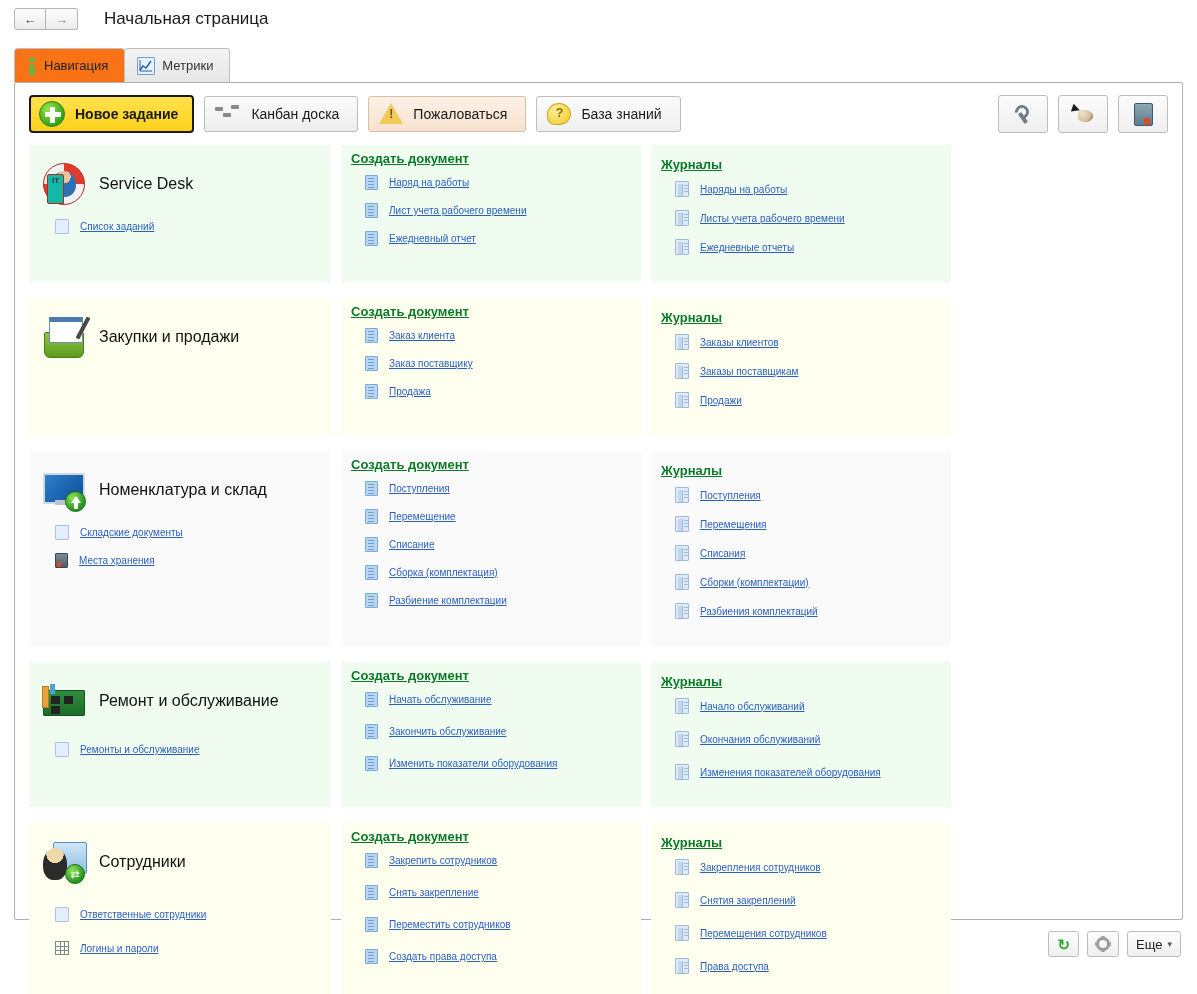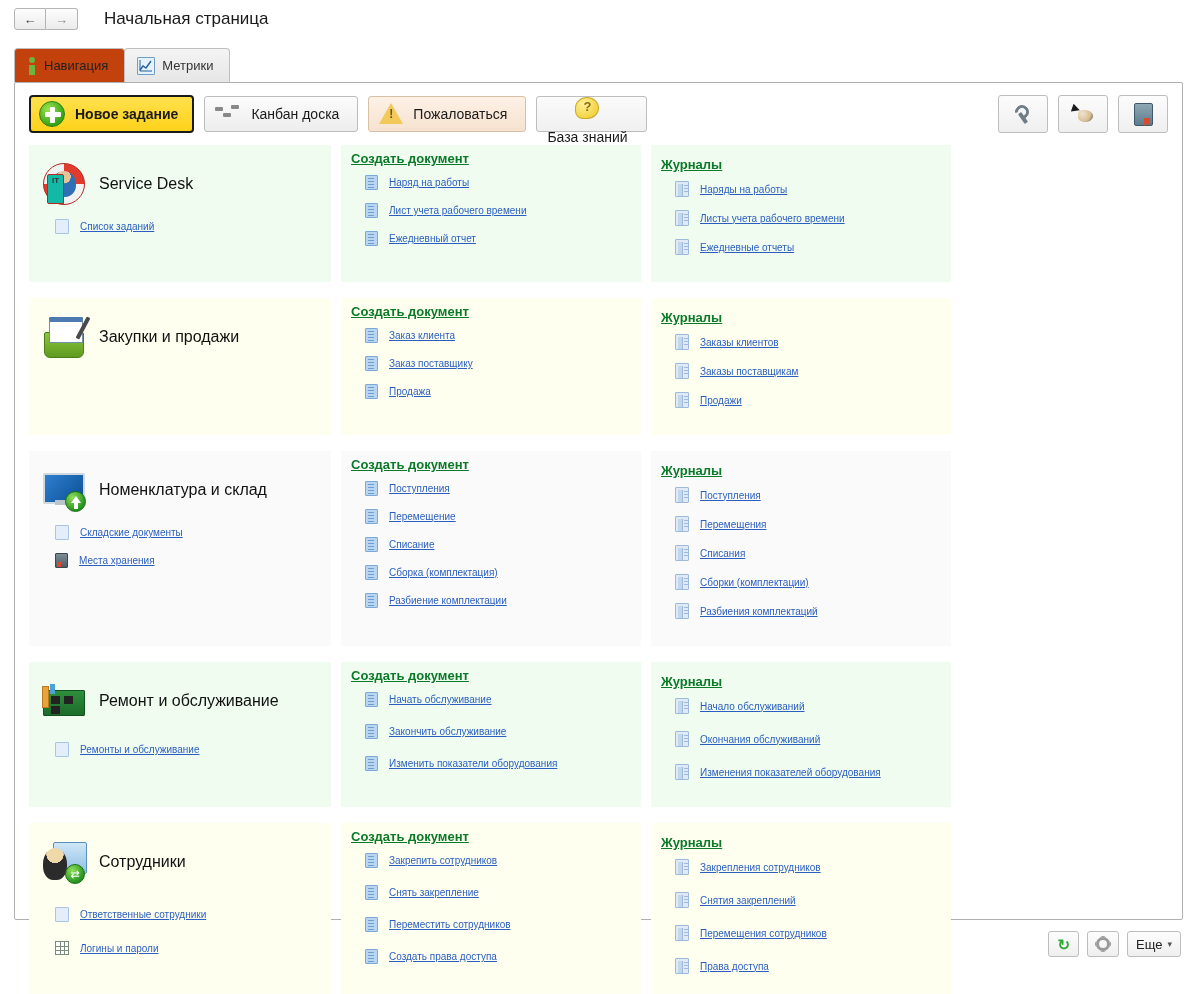--- a/index.html
+++ b/index.html
@@ -50,21 +50,21 @@
     display: flex; align-items: center; gap: 7px;
     padding: 0 16px 0 12px;
     border: 1px solid #bfbfbf;
     border-bottom: none;
     border-radius: 4px 4px 0 0;
     font-size: 13px; color: #222;
     cursor: pointer;
     position: relative;
     z-index: 2;
   }
-  .tab.active { background: #c2410c; z-index: 3; padding-left: 12px; }
+  .tab.active { background: #f97316; z-index: 3; padding-left: 12px; }
   .tab.inactive { background: linear-gradient(#f4f4f4,#e6e6e6); color: #333; margin-left: -1px; }
 
   
   .ico-info { width: 10px; height: 18px; position: relative; display:inline-block; }
   .ico-info::before {
     content:""; position:absolute; left:2px; top:0; width:6px; height:6px;
     background:#6cb33f; border-radius:50%;
   }
   .ico-info::after {
     content:""; position:absolute; left:2px; top:8px; width:6px; height:10px;
@@ -105,21 +105,21 @@
   }
   .cmd.primary {
     background: linear-gradient(#ffe14d,#ffd21a);
     border: 2px solid #1a1a1a;
     border-radius: 4px;
     font-weight: bold;
     padding: 0 14px 0 8px;
     height: 38px;
   }
   .cmd.warn { background: linear-gradient(#fdf1e6,#f6e2d0); border-color:#d8c0a6; }
-  .cmd.help { background: linear-gradient(#fbfbfb,#f0f0f0); flex-direction: column; }
+  .cmd.help { background: linear-gradient(#fbfbfb,#f0f0f0); }
 
   .iconbtn {
     width: 50px; height: 38px;
     border: 1px solid #bdbdbd; border-radius: 3px;
     background: linear-gradient(#fcfcfc,#efefef);
     display:flex; align-items:center; justify-content:center;
     cursor:pointer;
   }
   .spacer { flex: 1; }
 

